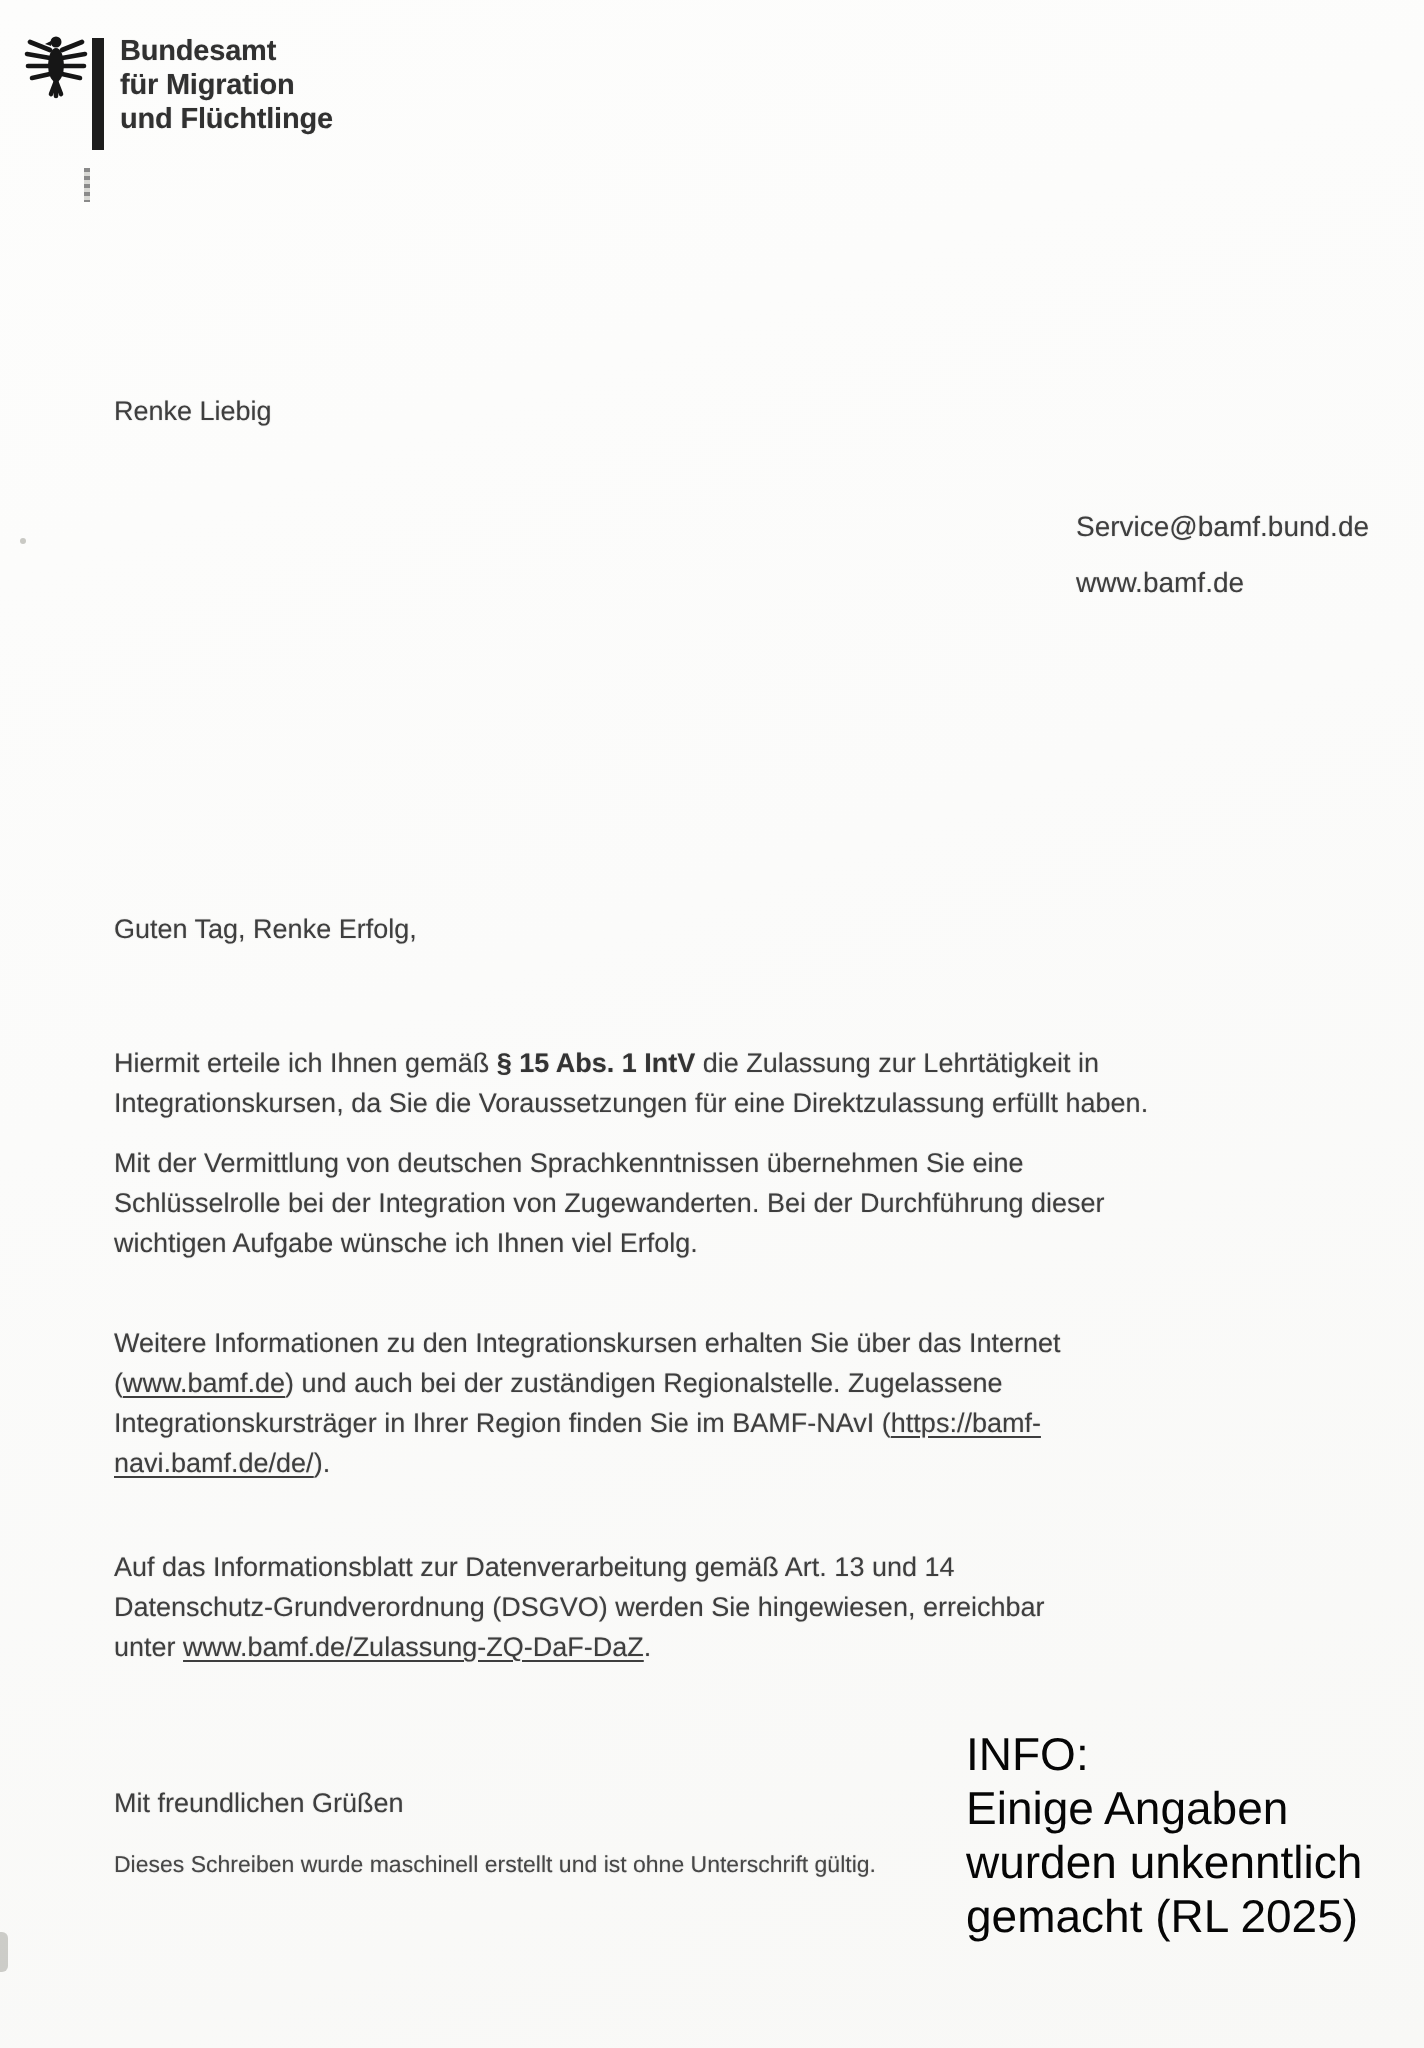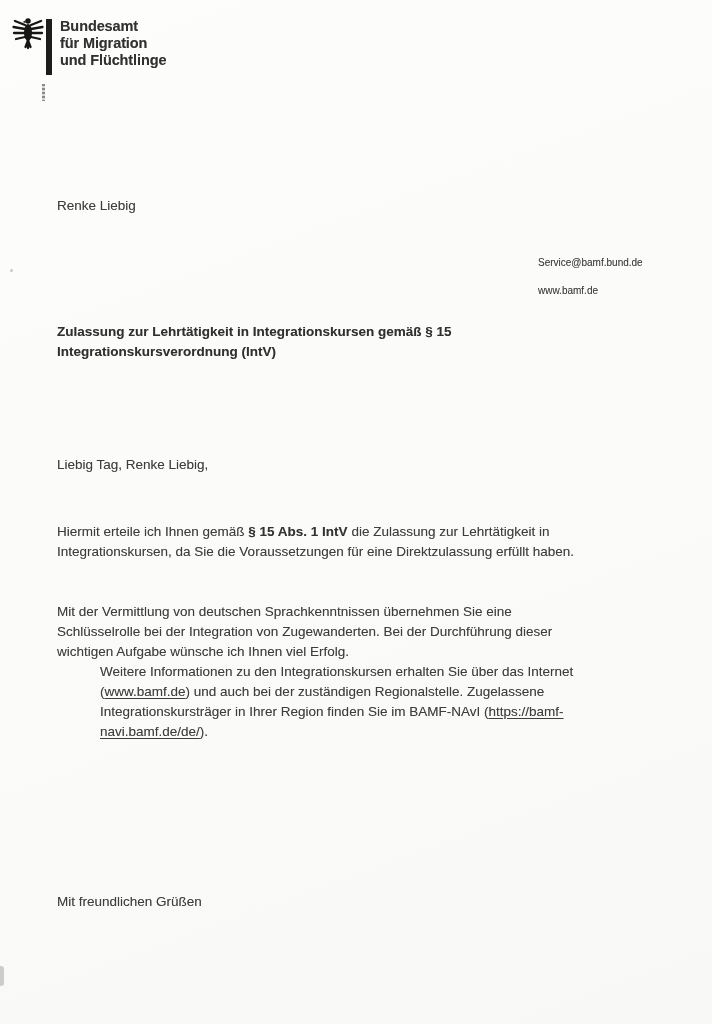--- a/index.html
+++ b/index.html
@@ -20,27 +20,27 @@
   .logo-text{
     position:absolute;left:60px;top:18px;
     font-size:14.5px;line-height:17px;font-weight:600;color:#313131;
     letter-spacing:-0.1px;white-space:pre-line;
     text-shadow:0 0 .5px rgba(40,40,40,.35);
   }
   
   .doc{position:absolute;left:57px;font-size:13.5px;line-height:20px;
     text-shadow:0 0 .6px rgba(62,62,62,.38);}
   .recipient{top:196px;text-align:right;}
-  .contact{left:538px;top:256px;font-size:10px;line-height:14px;}
+  .contact{left:538px;top:256px;font-size:14px;line-height:14px;}
   .contact .c-line{margin-bottom:14px;}
   .subject{top:322px;width:540px;font-weight:bold;color:#303030;}
   .salutation{top:455px;}
   .p1{top:522px;width:530px;}
-  .p2{top:602px;width:530px;}
-  .p3{top:662px;width:530px;margin-left:43px;}
+  .p2{top:572px;width:530px;}
+  .p3{top:662px;width:530px;}
   .p4{top:774px;width:490px;}
   .closing{top:858px;margin-top:34px;}
   .footer-note{top:926px;font-size:11.5px;line-height:14px;color:#474747;}
   .doc-link{text-decoration:underline;text-underline-offset:2px;color:inherit;}
   .doc b, .doc strong{color:#333;}
   
   .overlay-info{
     position:absolute;left:483px;top:864px;width:225px;
     font-family:"Liberation Sans",sans-serif;
     font-size:23px;line-height:27px;color:#060606;
@@ -81,34 +81,41 @@
 für Migration
 und Flüchtlinge</div>
 
   <div class="doc recipient">Renke Liebig</div>
 
   <div class="doc contact">
     <div class="c-line">Service@bamf.bund.de</div>
     <div class="c-line">www.bamf.de</div>
   </div>
 
-  <div class="doc subject">Zulassung zur Lehrtätigkeit in Integrationskursen gemäß § 15 Integrationskursverordnung (IntV)</div>
 
-  <div class="doc salutation">Liebig Tag, Renke Liebig,</div>
+  <div class="doc salutation">Guten Tag, Renke Erfolg,</div>
 
   <div class="doc p1">
     <span>Hiermit erteile ich Ihnen gemäß </span><strong>§ 15 Abs. 1 IntV</strong><span> die Zulassung zur Lehrtätigkeit in Integrationskursen, da Sie die Voraussetzungen für eine Direktzulassung erfüllt haben.</span>
   </div>
 
   <div class="doc p2">Mit der Vermittlung von deutschen Sprachkenntnissen übernehmen Sie eine Schlüsselrolle bei der Integration von Zugewanderten. Bei der Durchführung dieser wichtigen Aufgabe wünsche ich Ihnen viel Erfolg.</div>
 
   <div class="doc p3">
     <span>Weitere Informationen zu den Integrationskursen erhalten Sie über das Internet (</span><span class="doc-link">www.bamf.de</span><span>) und auch bei der zuständigen Regionalstelle. Zugelassene Integrationskursträger in Ihrer Region finden Sie im BAMF-NAvI (</span><span class="doc-link">https://bamf-navi.bamf.de/de/</span><span>).</span>
   </div>
 
+  <div class="doc p4">
+    <span>Auf das Informationsblatt zur Datenverarbeitung gemäß Art. 13 und 14 Datenschutz-Grundverordnung (DSGVO) werden Sie hingewiesen, erreichbar unter </span><span class="doc-link">www.bamf.de/Zulassung-ZQ-DaF-DaZ</span><span>.</span>
+  </div>
 
   <div class="doc closing">Mit freundlichen Grüßen</div>
 
+  <div class="doc footer-note">Dieses Schreiben wurde maschinell erstellt und ist ohne Unterschrift gültig.</div>
 
+  <div class="overlay-info">INFO:
+Einige Angaben
+wurden unkenntlich
+gemacht (RL 2025)</div>
 
   <div class="artifact-edge"></div>
   <div class="artifact-dot"></div>
 </div>
 
 </body></html>

